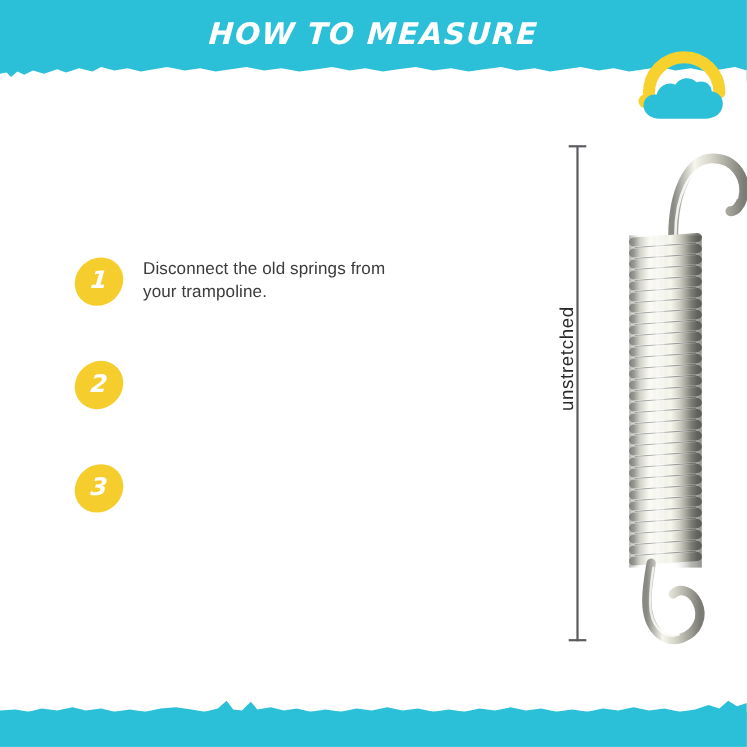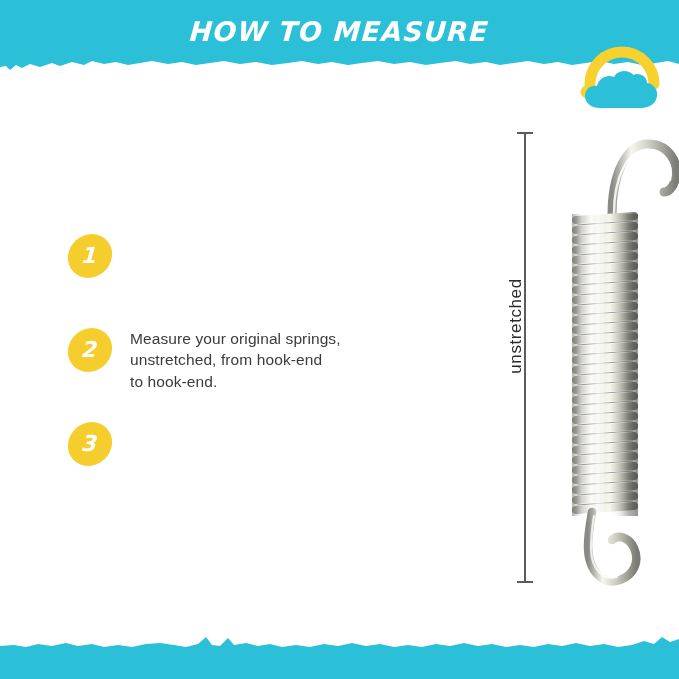--- a/index.html
+++ b/index.html
@@ -198,27 +198,26 @@
       <path fill="#2BC0D8" d="M24,74 C14,74 9,68 9,62 C9,55 15,51 21,52 C23,44 31,40 38,43
         C42,36 52,35 57,41 C63,38 71,42 71,49 C78,50 82,56 81,62 C80,70 73,74 65,74 Z"></path>
       <path fill="#2BC0D8" d="M44,41 C48,37 55,37 58,42 C54,40 48,40 44,41 Z"></path>
     </svg>
   </div>
 
   <div class="steps">
 
     <div class="step">
       <div class="step-badge">1</div>
+      <div class="step-text">Disconnect the old springs from
+your trampoline.</div>
     </div>
 
     <div class="step">
       <div class="step-badge">2</div>
-      <div class="step-text">Measure your original springs,
-unstretched, from hook-end
-to hook-end.</div>
     </div>
 
     <div class="step">
       <div class="step-badge">3</div>
     </div>
 
   </div>
 
   <div class="spring-area">
 

